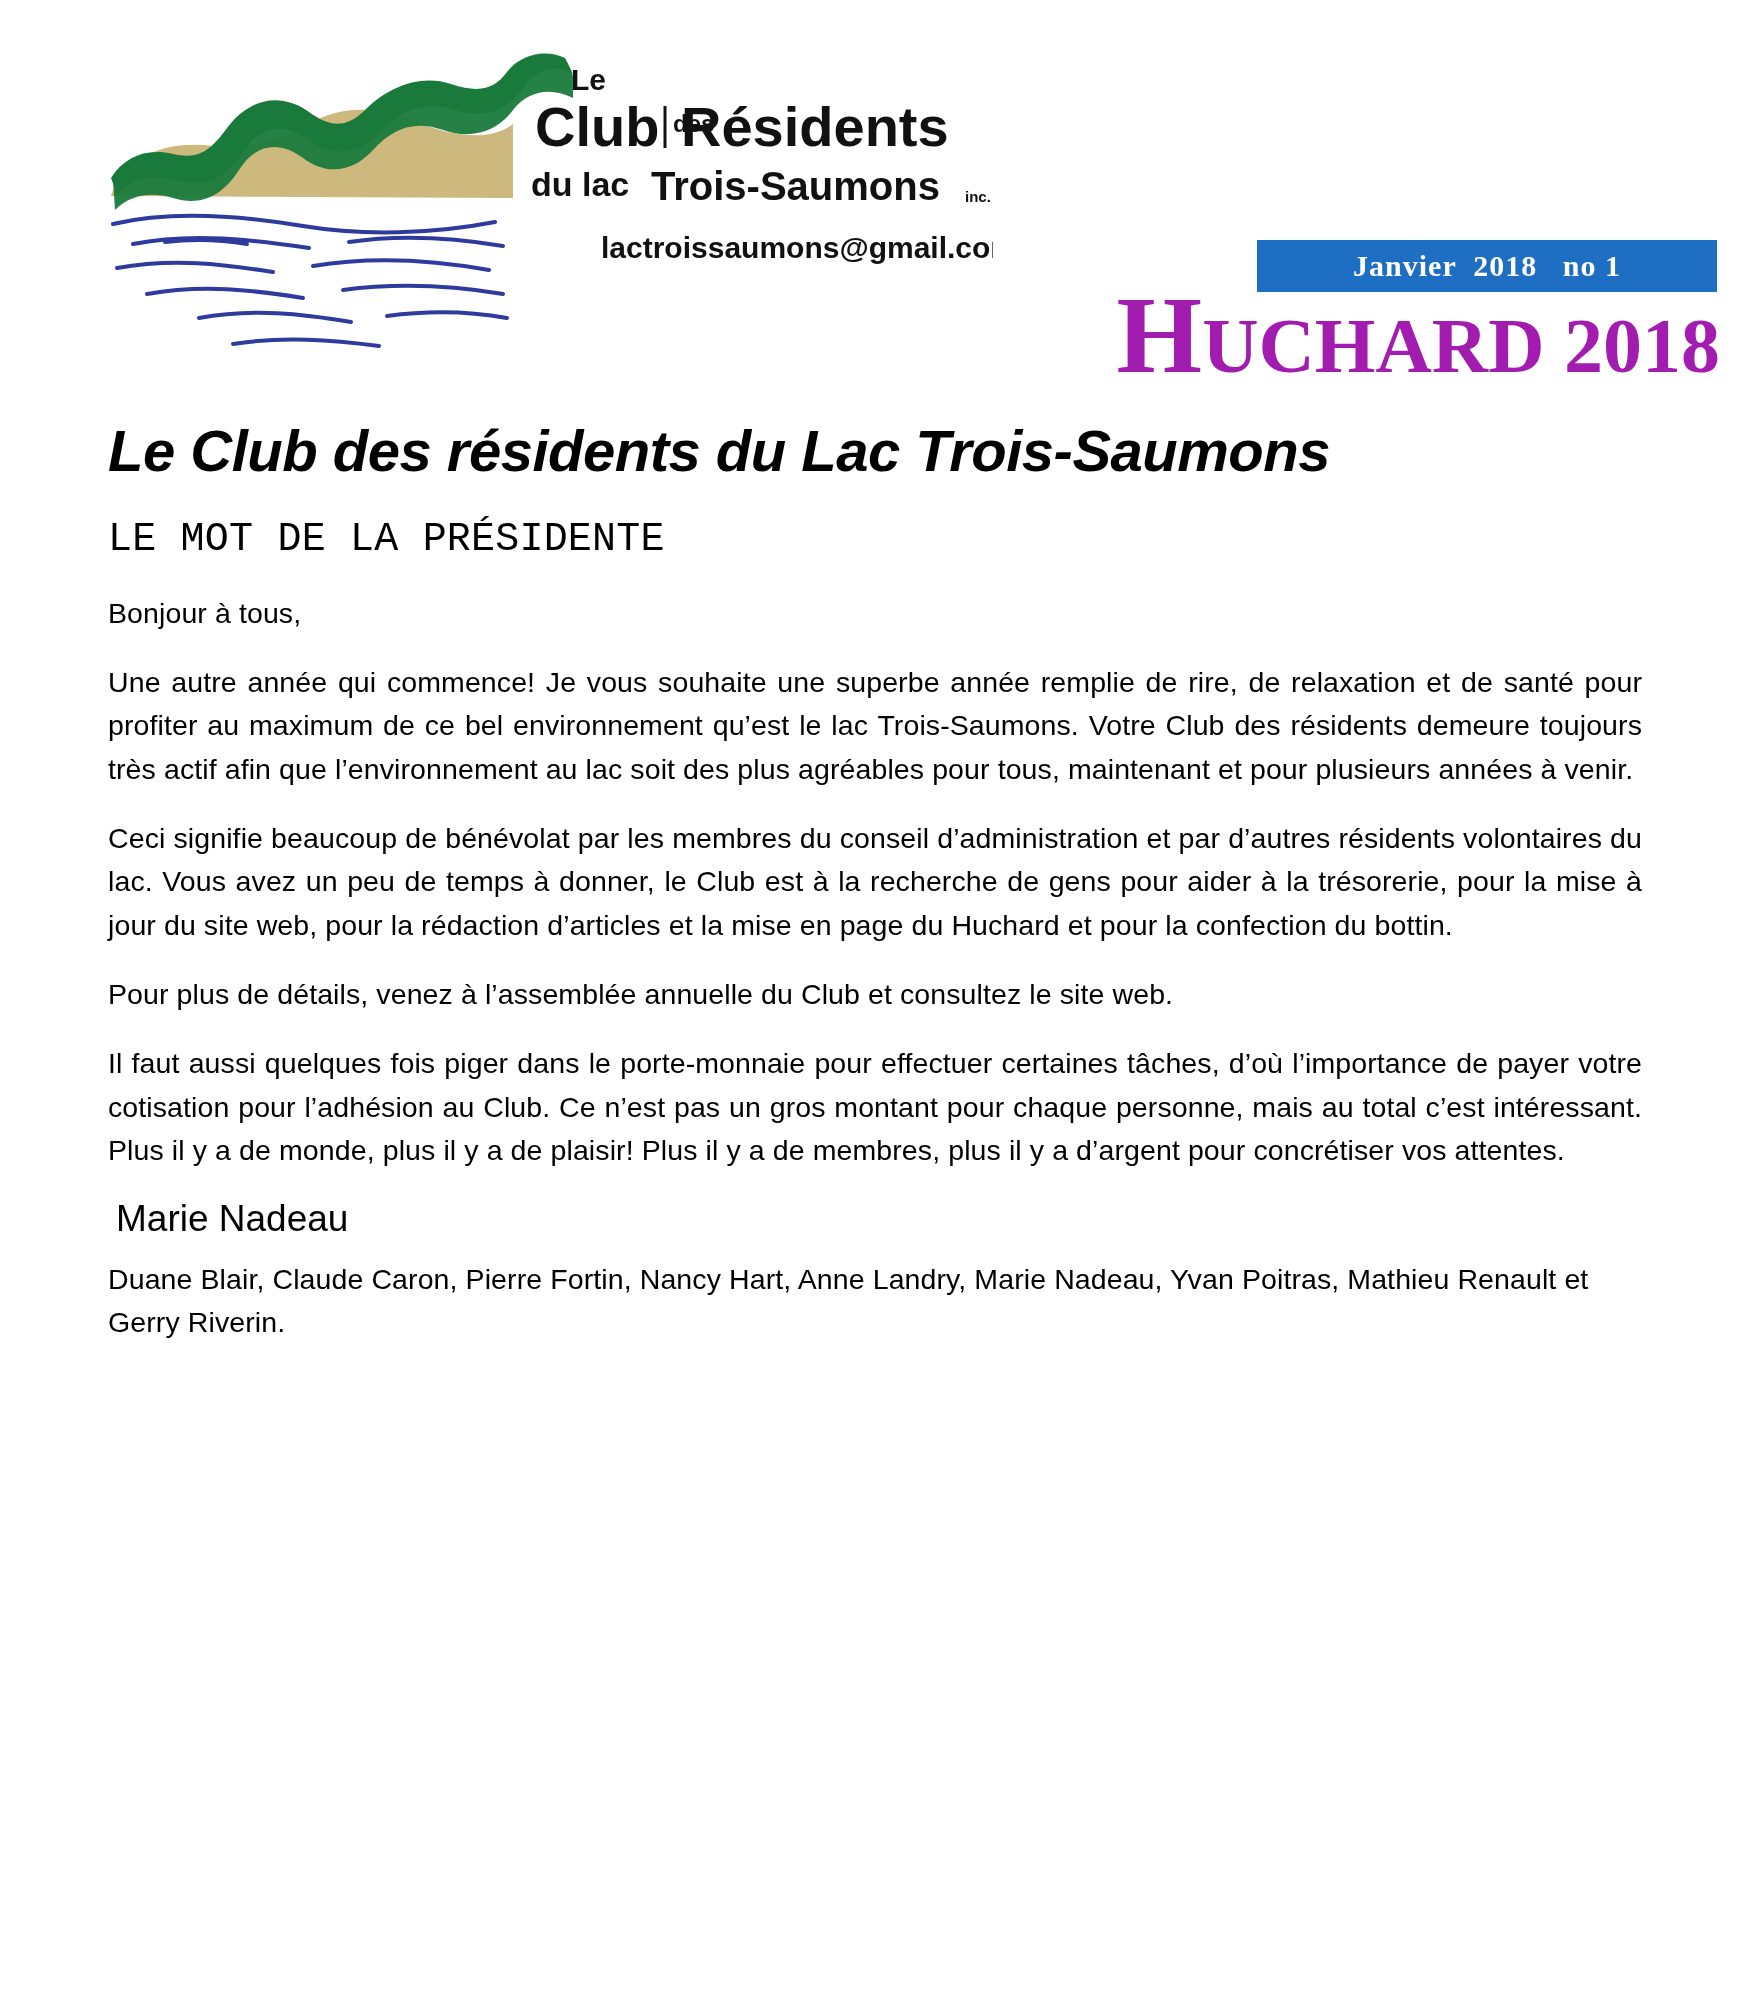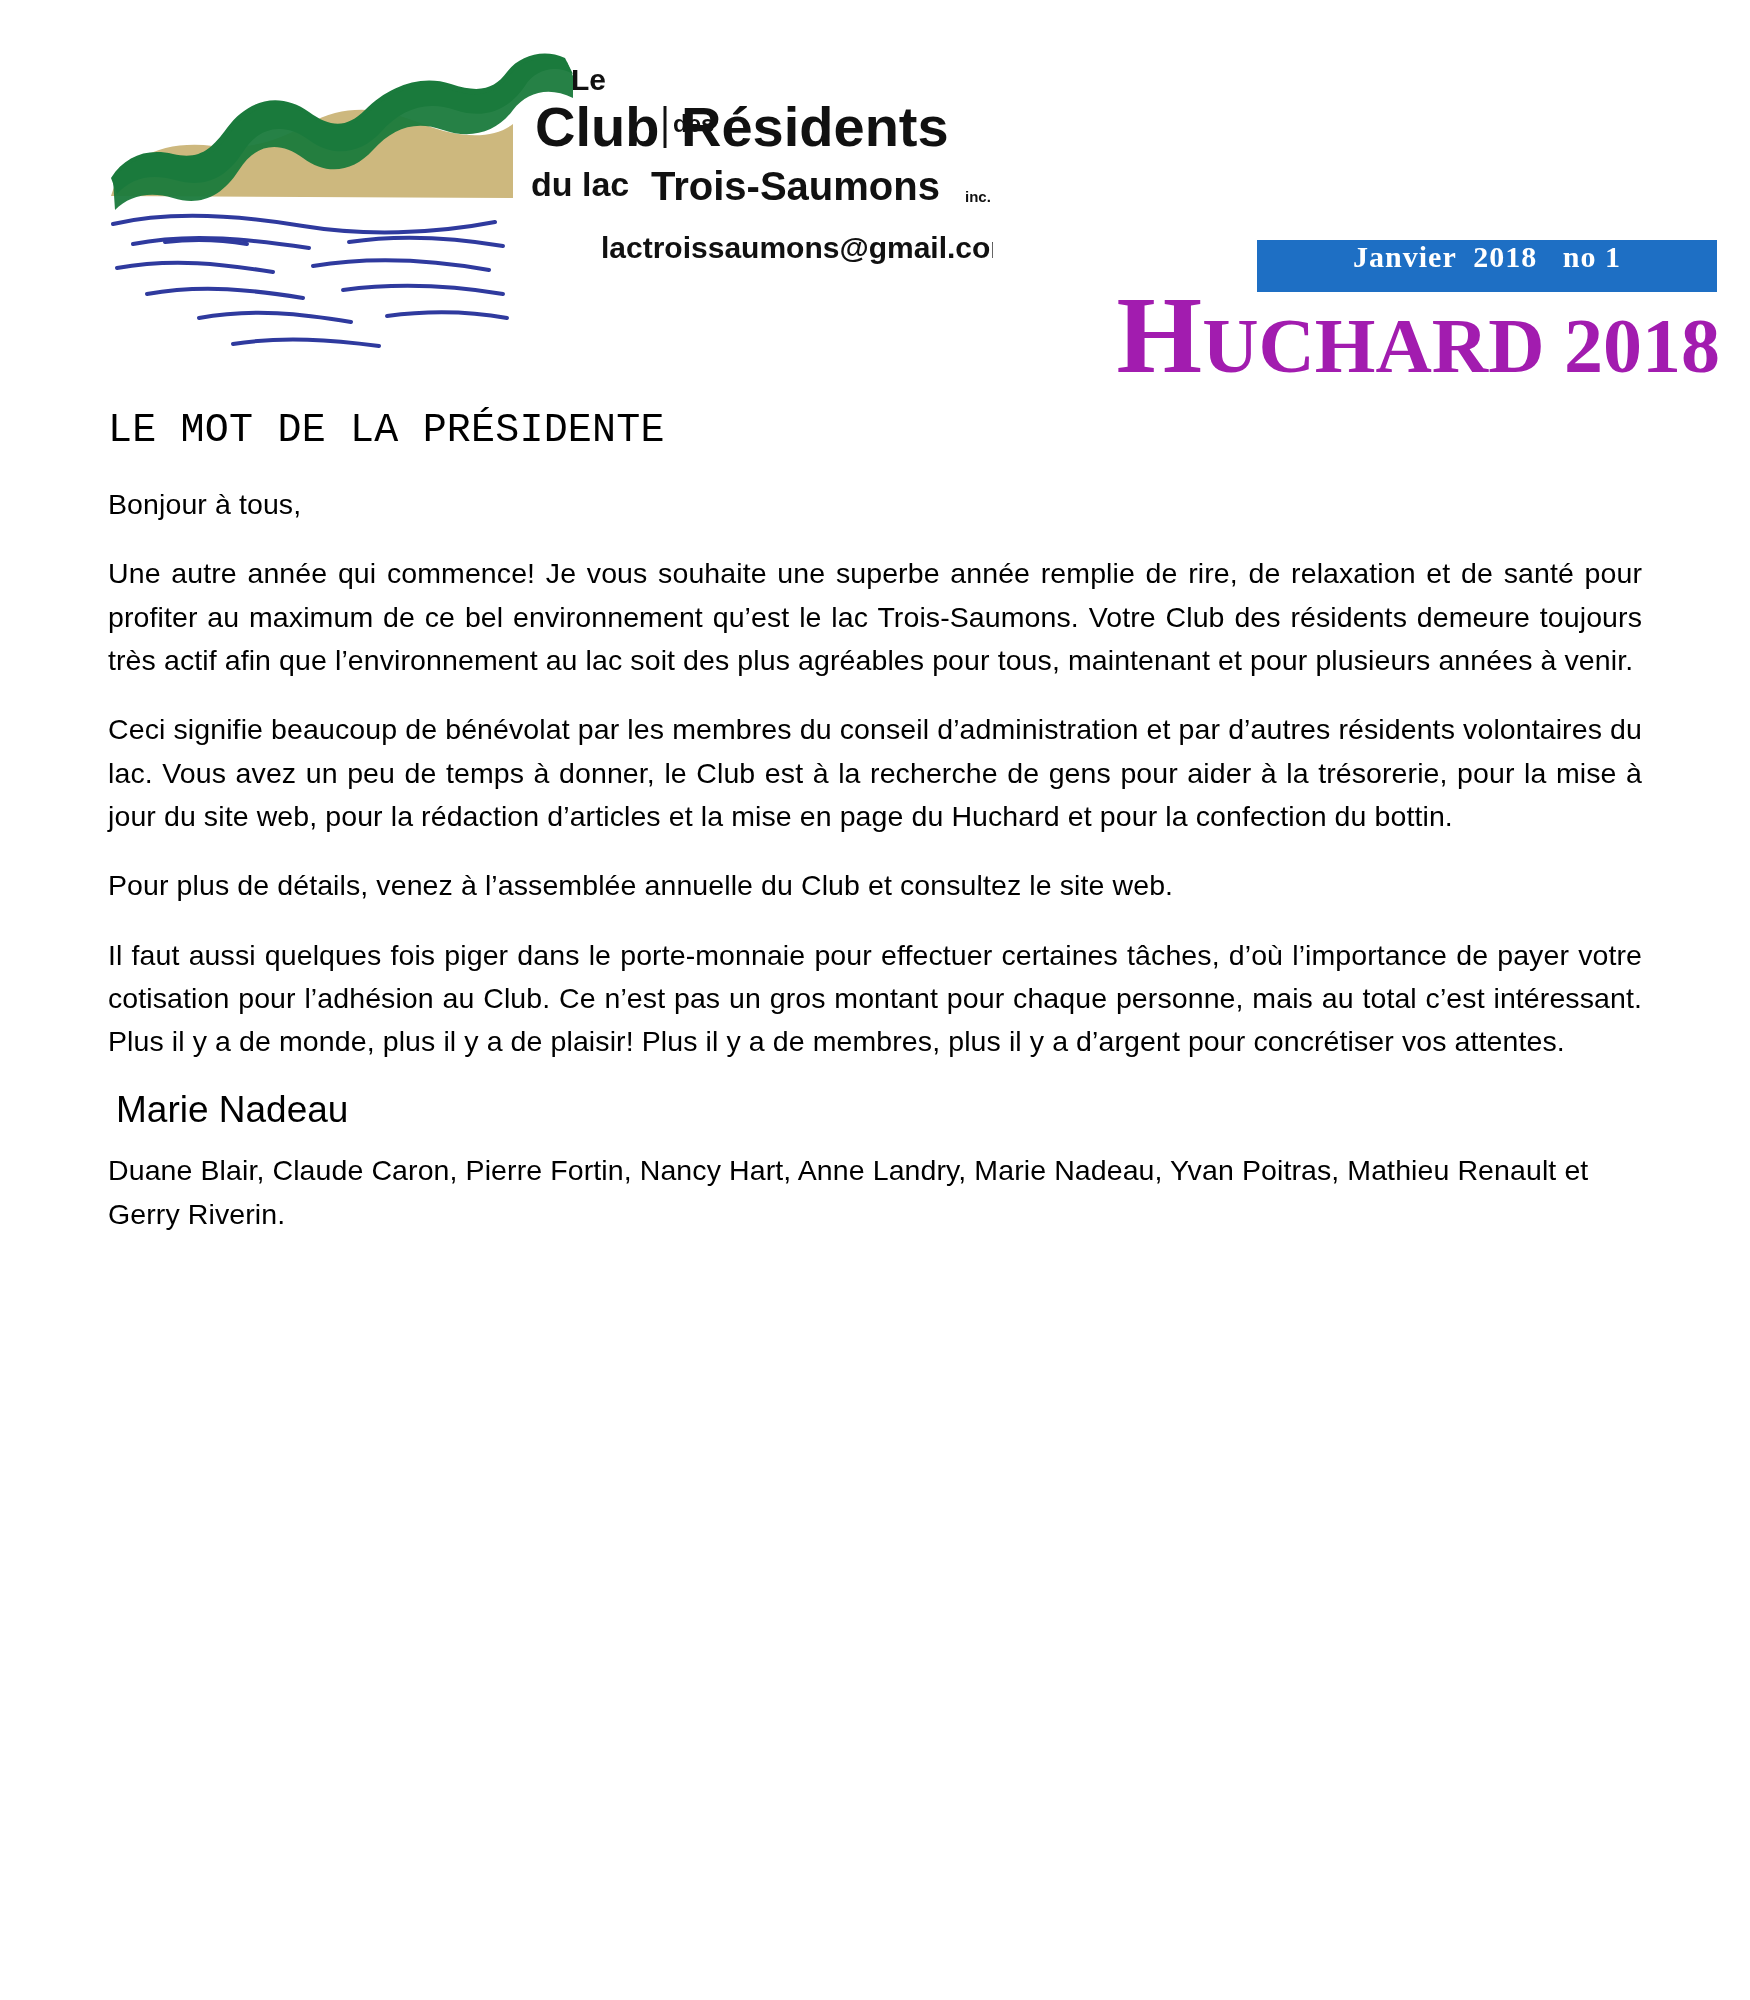--- a/index.html
+++ b/index.html
@@ -43,21 +43,21 @@
     top: 232px;
     width: 460px;
     height: 52px;
     background: #1e6fc4;
     color: #ffffff;
     font-family: "Liberation Serif", serif;
     font-weight: bold;
     font-size: 30px;
     letter-spacing: 1px;
     display: flex;
-    align-items: flex-start;
+    align-items: center;
     justify-content: center;
   }
   .issue-badge span { white-space: pre; }
 
   .huchard {
     position: absolute;
     right: 22px;
     top: 272px;
     color: #a21caf;
     font-family: "Liberation Serif", serif;
@@ -152,20 +152,21 @@
 
     <div class="issue-badge">
       <span>Janvier  2018   no 1</span>
     </div>
 
     <div class="huchard"><span class="cap">H</span><span>UCHARD 2018</span></div>
   </div>
 
   <div class="content">
 
+    <h1 class="doc-title">Le Club des résidents du Lac Trois-Saumons</h1>
 
     <h2 class="section">LE MOT DE LA PRÉSIDENTE</h2>
 
     <p class="body nojust">Bonjour à tous,</p>
     <p class="body">Une autre année qui commence! Je vous souhaite une superbe année remplie de rire, de relaxation et de santé pour profiter au maximum de ce bel environnement qu’est le lac Trois-Saumons. Votre Club des résidents demeure toujours très actif afin que l’environnement au lac soit des plus agréables pour tous, maintenant et pour plusieurs années à venir.</p>
     <p class="body">Ceci signifie beaucoup de bénévolat par les membres du conseil d’administration et par d’autres résidents volontaires du lac. Vous avez un peu de temps à donner, le Club est à la recherche de gens pour aider à la trésorerie, pour la mise à jour du site web, pour la rédaction d’articles et la mise en page du Huchard et pour la confection du bottin.</p>
     <p class="body nojust">Pour plus de détails, venez à l’assemblée annuelle du Club et consultez le site web.</p>
     <p class="body">Il faut aussi quelques fois piger dans le porte-monnaie pour effectuer certaines tâches, d’où l’importance de payer votre cotisation pour l’adhésion au Club. Ce n’est pas un gros montant pour chaque personne, mais au total c’est intéressant. Plus il y a de monde, plus il y a de plaisir! Plus il y a de membres, plus il y a d’argent pour concrétiser vos attentes.</p>
 
     <p class="sign">Marie Nadeau</p>

